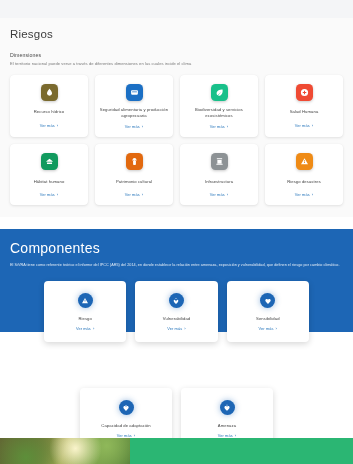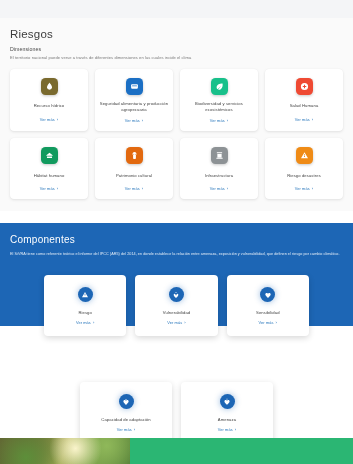--- a/index.html
+++ b/index.html
@@ -10,21 +10,21 @@
     overflow:hidden;
   }
   .page { width:353px; height:464px; position:relative; background:#ffffff; }
 
   .topband { height:18px; background:#f4f5f7; width:100%; }
 
   
   .riesgos-sec { background:#fafafa; padding:10px 10px 12px 10px; }
   .sec-title {
     font-size:11.5px; color:#3c3c3c; font-weight:400;
-    letter-spacing:.2px; margin-bottom:6px;
+    letter-spacing:.2px; margin-bottom:12px;
   }
   .sub-title { font-size:5.2px; color:#4a4a4a; margin-bottom:2.5px; letter-spacing:.1px; }
   .sub-desc  { font-size:4.1px; color:#7a7a7a; line-height:1.35; letter-spacing:.05px; }
 
   .grid4 {
     display:grid; grid-template-columns:repeat(4,1fr);
     gap:7px; margin-top:9px;
   }
   .card {
     background:#ffffff; border-radius:4px;
@@ -49,21 +49,21 @@
     font-size:3.9px; color:#1d6fb8; margin-top:5px;
     letter-spacing:.1px; white-space:nowrap;
   }
   .vermas .chev { margin-left:2px; font-size:4.2px; }
 
   
   .comp-wrap { position:relative; margin-top:12px; }
   .comp-band {
     background:#1d66b5; padding:11px 10px 0 10px; min-height:103px;
   }
-  .comp-title { font-size:10px; color:#ffffff; font-weight:400; letter-spacing:.25px; }
+  .comp-title { font-size:14px; color:#ffffff; font-weight:400; letter-spacing:.25px; }
   .comp-desc {
     font-size:3.75px; color:#e4edf7; margin-top:7px;
     line-height:1.4; letter-spacing:.04px;
   }
   .comp-row1 {
     position:absolute; left:44px; right:44px; top:52px;
     display:grid; grid-template-columns:repeat(3,1fr); gap:9px;
   }
   .comp-row2 {
     display:grid; grid-template-columns:repeat(2,1fr); gap:9px;

